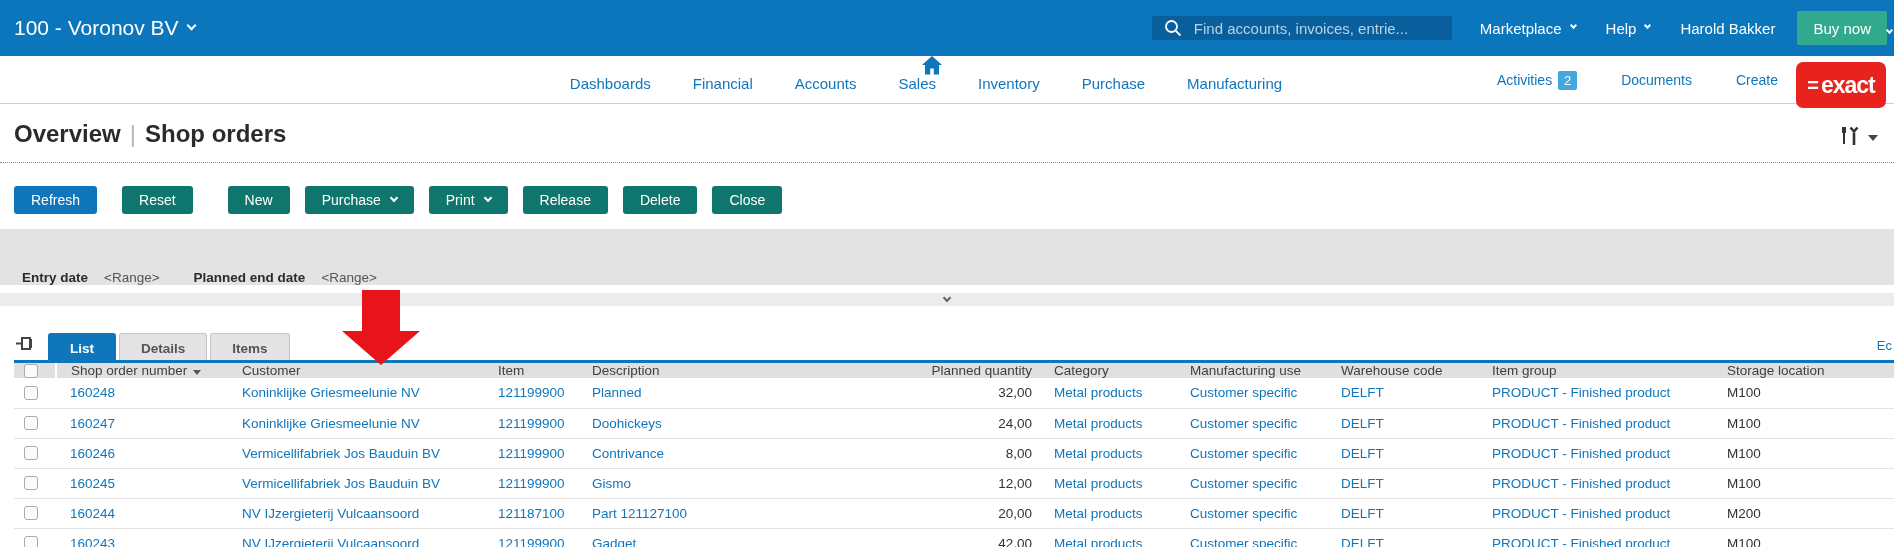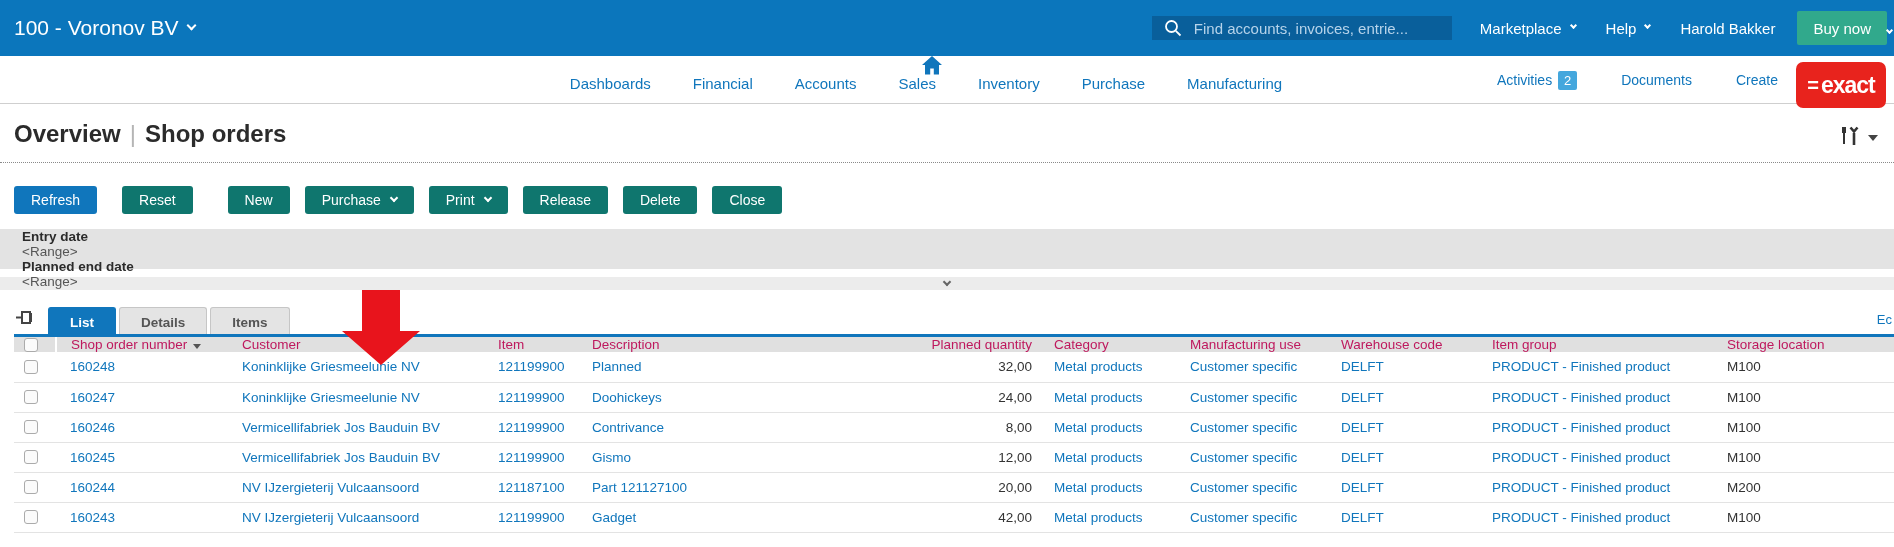--- a/index.html
+++ b/index.html
@@ -48,40 +48,40 @@
 
   
   .toolbar { height:66px; padding:23px 14px 0 14px; display:flex; gap:15px; }
   .btn { height:28px; padding:0 17px; border:none; border-radius:3px; background:#0f766e; color:#fff;
     font-size:14px; cursor:pointer; display:flex; align-items:center; font-family:"Liberation Sans", sans-serif; }
   .btn.primary { background:#1076bc; }
   .btn .chev { width:6px; height:6px; margin-left:10px; margin-top:-4px; }
   .btn.sp1 { margin-left:10px; } .btn.sp2 { margin-left:20px; }
 
   
-  .filterbar { height:40px; background:#e3e3e3; display:flex; align-items:flex-start; padding:0 22px; margin-top:0;flex-direction:column; }
+  .filterbar { height:56px; background:#e3e3e3; display:flex; align-items:flex-end; padding:0 22px; margin-top:0; }
   .filter-label { font-size:13.5px; font-weight:700; color:#2b2b2b; margin-right:16px; }
   .filter-value { font-size:13.5px; color:#555; margin-right:34px; }
   .collapse-strip { height:13px; background:#ececec; margin-top:8px; display:flex; align-items:center; justify-content:center; cursor:pointer; }
   .collapse-strip .chev { width:6px; height:6px; color:#666; margin:0 0 3px 0; border-width:2px; }
 
   
-  .tabs-block { height:47px; position:relative; padding:17px 14px 0 14px; display:flex; align-items:flex-end; }
+  .tabs-block { height:57px; position:relative; padding:17px 14px 0 14px; display:flex; align-items:flex-end; }
   .pin { margin:0 14px 8px 2px; cursor:pointer; }
   .tab { height:30px; padding:0 21px; display:flex; align-items:center; font-size:13.5px; font-weight:700;
     color:#555; background:#e4e4e4; border:1px solid #c6c6c6; border-bottom:none; border-radius:3px 3px 0 0;
     margin-right:3px; cursor:pointer; }
   .tab.active { background:#1076bc; color:#fff; border-color:#1076bc; }
   .tabs-underline { position:absolute; left:14px; right:0; bottom:0; height:3px; background:#1076bc; }
   .edit-link { position:absolute; right:2px; bottom:10px; color:#1076bc; font-size:13px; cursor:pointer; }
 
   
   .table-wrap { padding-left:14px; }
   table { border-collapse:collapse; table-layout:fixed; width:1880px; }
-  th { background:#e0e0e0; height:14px; text-align:left; font-weight:400; font-size:13.5px; color:#be185d;
+  th { background:#e0e0e0; height:14px; text-align:left; font-weight:400; font-size:13.5px; color:#404040;
     padding:0 0 0 14px; white-space:nowrap; overflow:hidden; }
   th.cb-col { padding:0 0 0 10px; border-right:2px solid #fff; }
   td { height:30px; font-size:13.5px; padding:0 0 0 14px; border-bottom:1px solid #e3e3e3;
     white-space:nowrap; overflow:hidden; }
   td.cb-col { padding:0 0 0 10px; }
   .right { text-align:right; padding-right:8px; }
   th.right { padding-right:8px; }
   .link { color:#1076bc; cursor:pointer; }
   .plain { color:#333; }
   .checkbox { width:14px; height:14px; border:1px solid #ababab; background:#fbfbfb; border-radius:3px; cursor:pointer; }

